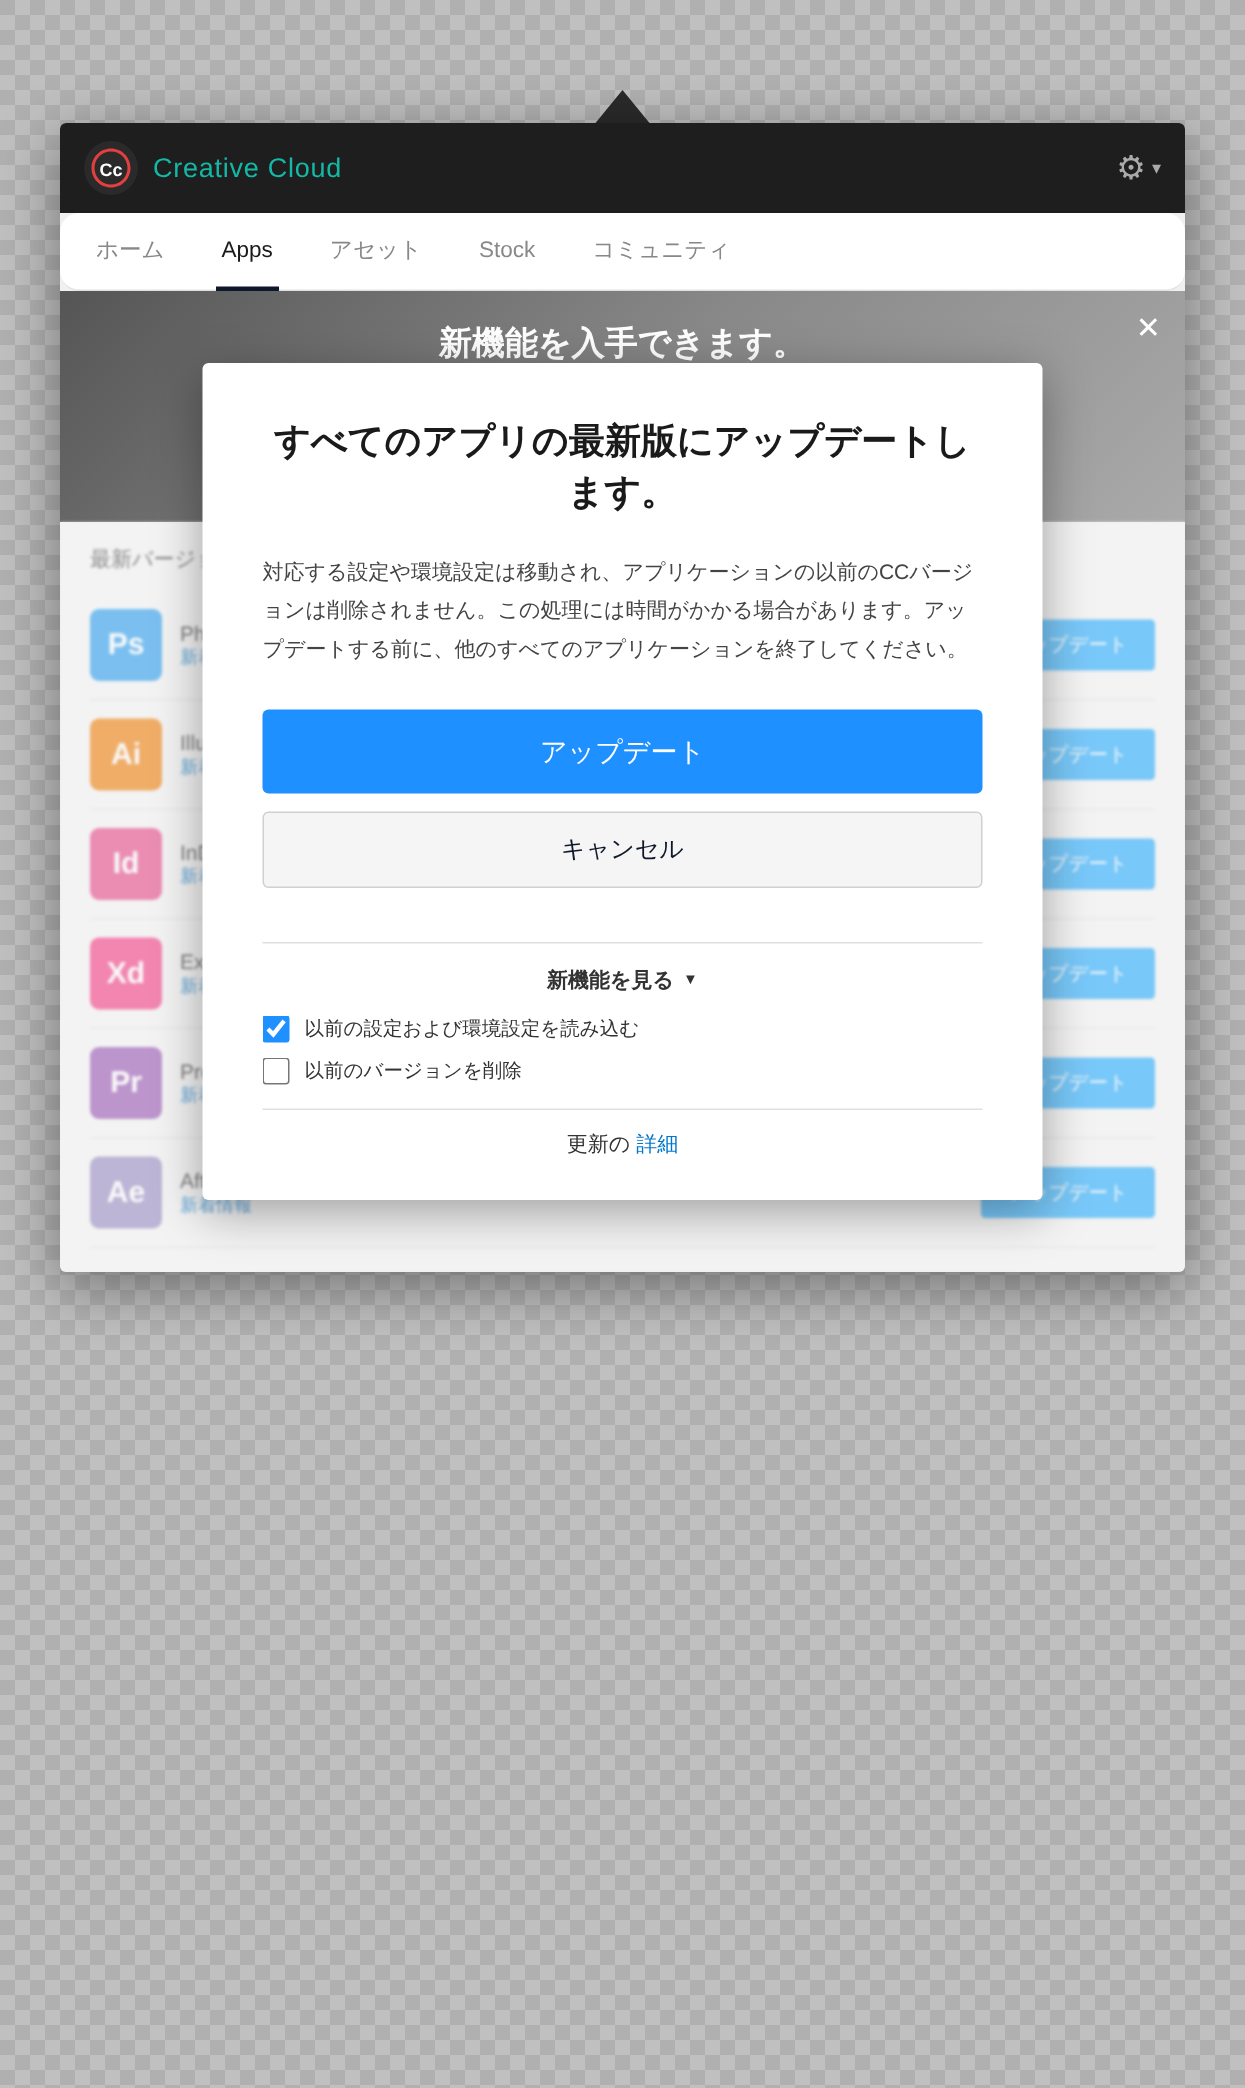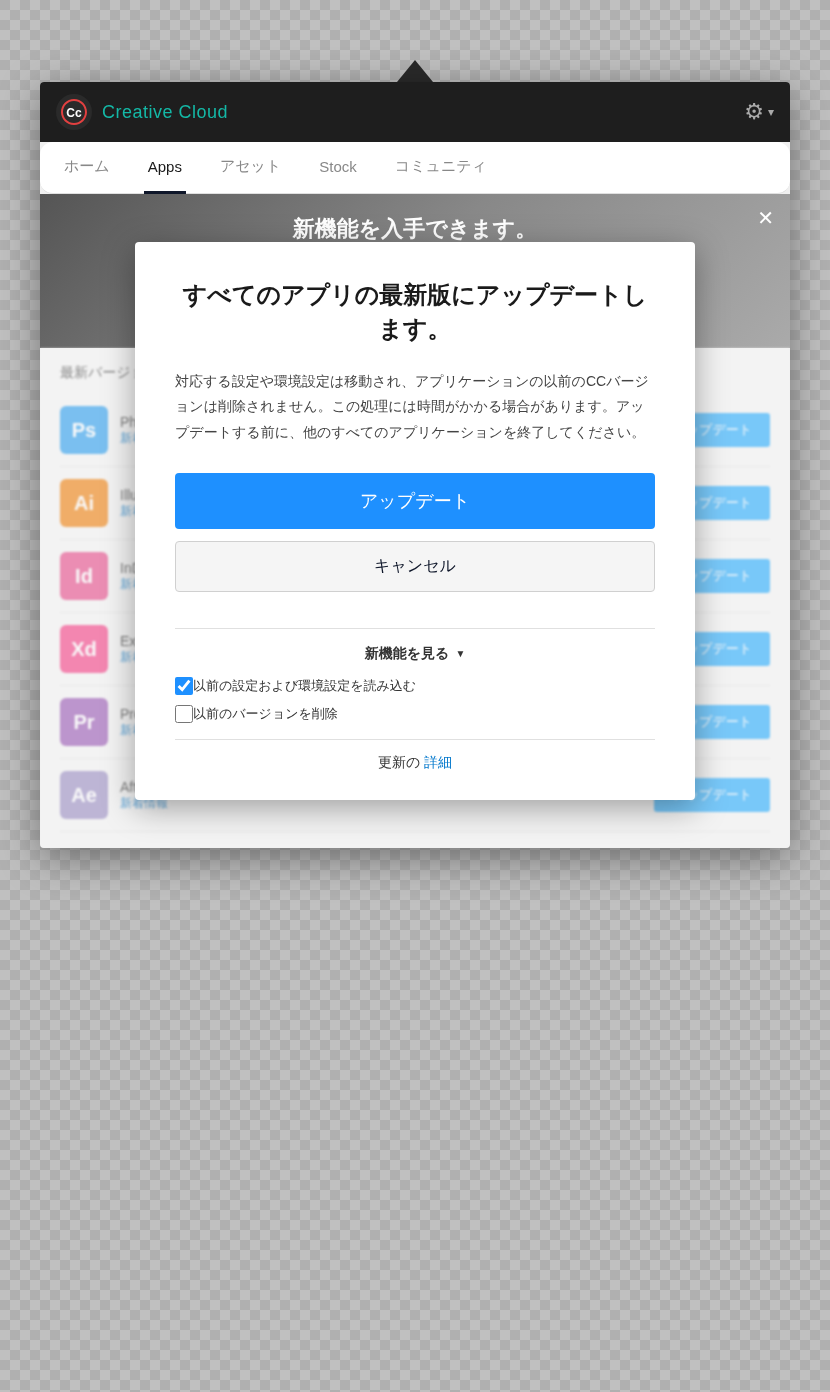--- a/index.html
+++ b/index.html
@@ -270,20 +270,21 @@
       cursor: pointer;
     }
     .advanced-options-header .arrow {
       color: #333;
       font-size: 10px;
     }
 
     .checkbox-row {
       display: flex;
       align-items: center;
+      gap: 10px;
       margin-bottom: 10px;
       text-align: left;
     }
     .checkbox-row input[type="checkbox"] {
       width: 18px;
       height: 18px;
       accent-color: #1e90ff;
       cursor: pointer;
       flex-shrink: 0;
     }

